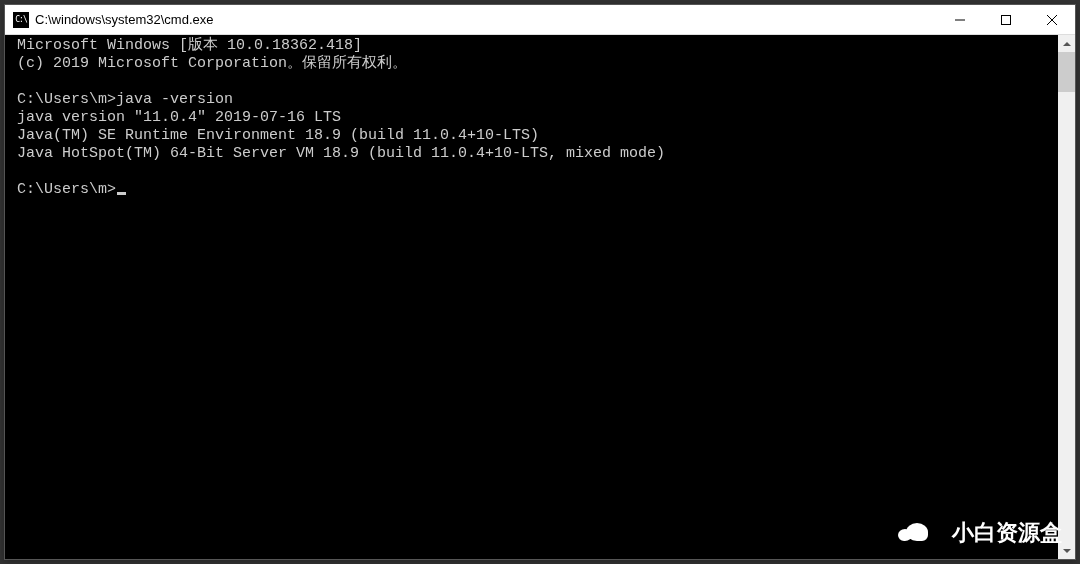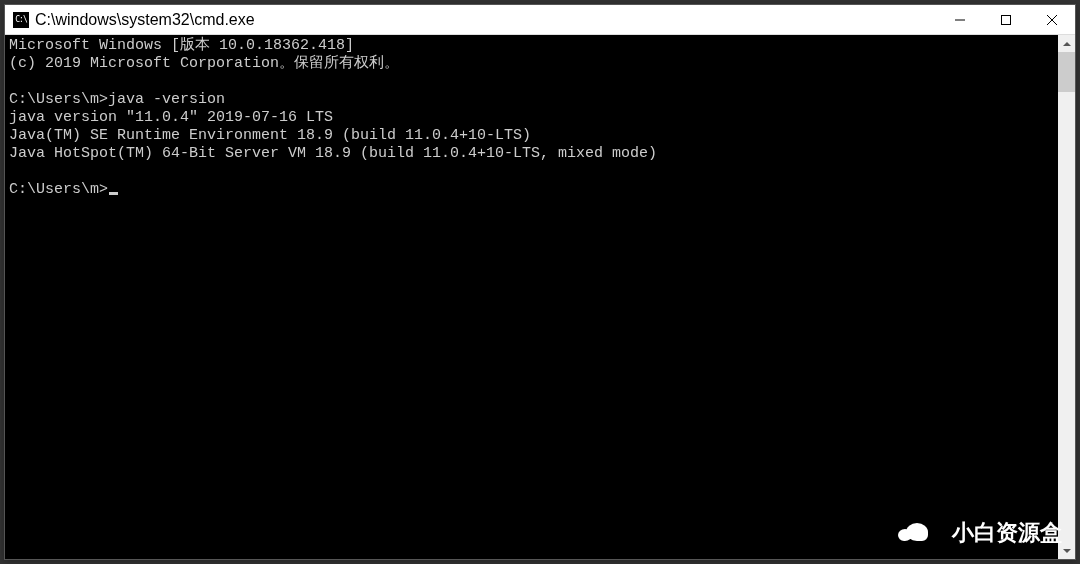--- a/index.html
+++ b/index.html
@@ -39,21 +39,21 @@
       display: flex;
       align-items: center;
       justify-content: center;
       font-size: 8px;
       color: #fff;
       font-family: monospace;
       letter-spacing: -1px;
     }
     .titlebar-title {
       flex: 1;
-      font-size: 16px;
+      font-size: 13px;
       color: #000;
     }
     .titlebar-controls {
       display: flex;
       height: 100%;
     }
     .ctrl-btn {
       width: 46px;
       height: 100%;
       display: flex;
@@ -62,21 +62,21 @@
       cursor: default;
     }
     .ctrl-btn svg { stroke: #000; stroke-width: 1; fill: none; }
     .terminal-area {
       flex: 1;
       display: flex;
       background: #000;
     }
     .terminal-content {
       flex: 1;
-      padding: 2px 4px;
+      padding: 2px 12px;
       font-family: "NSimSun", "SimSun", Consolas, "Courier New", monospace;
       font-size: 15px;
       line-height: 18px;
       color: #ccc;
       white-space: pre;
       overflow: hidden;
     }
     .terminal-content .line { display: block; }
     .cursor {
       display: inline-block;

